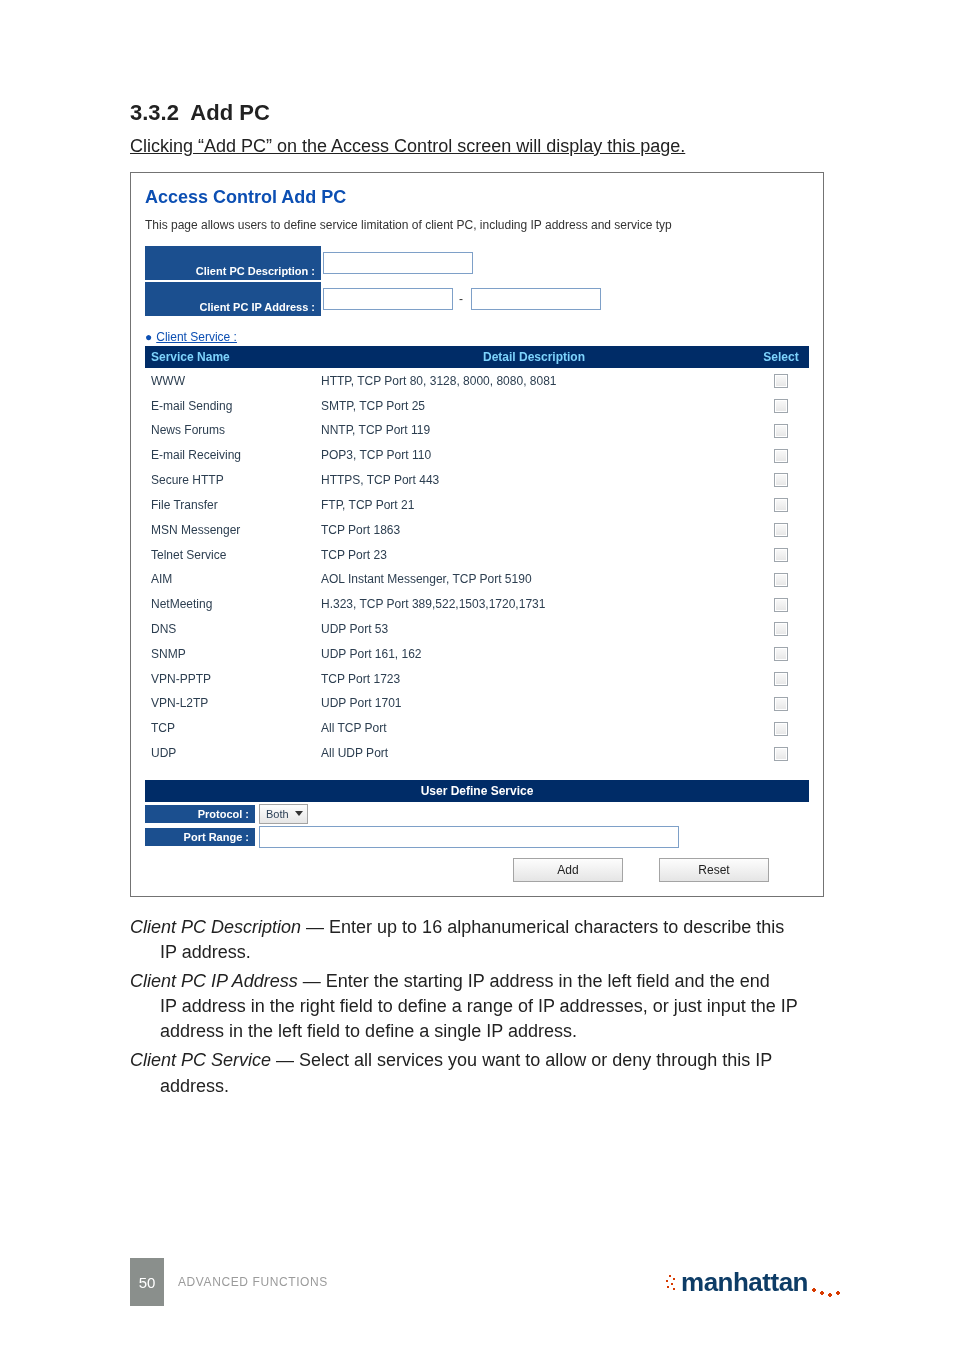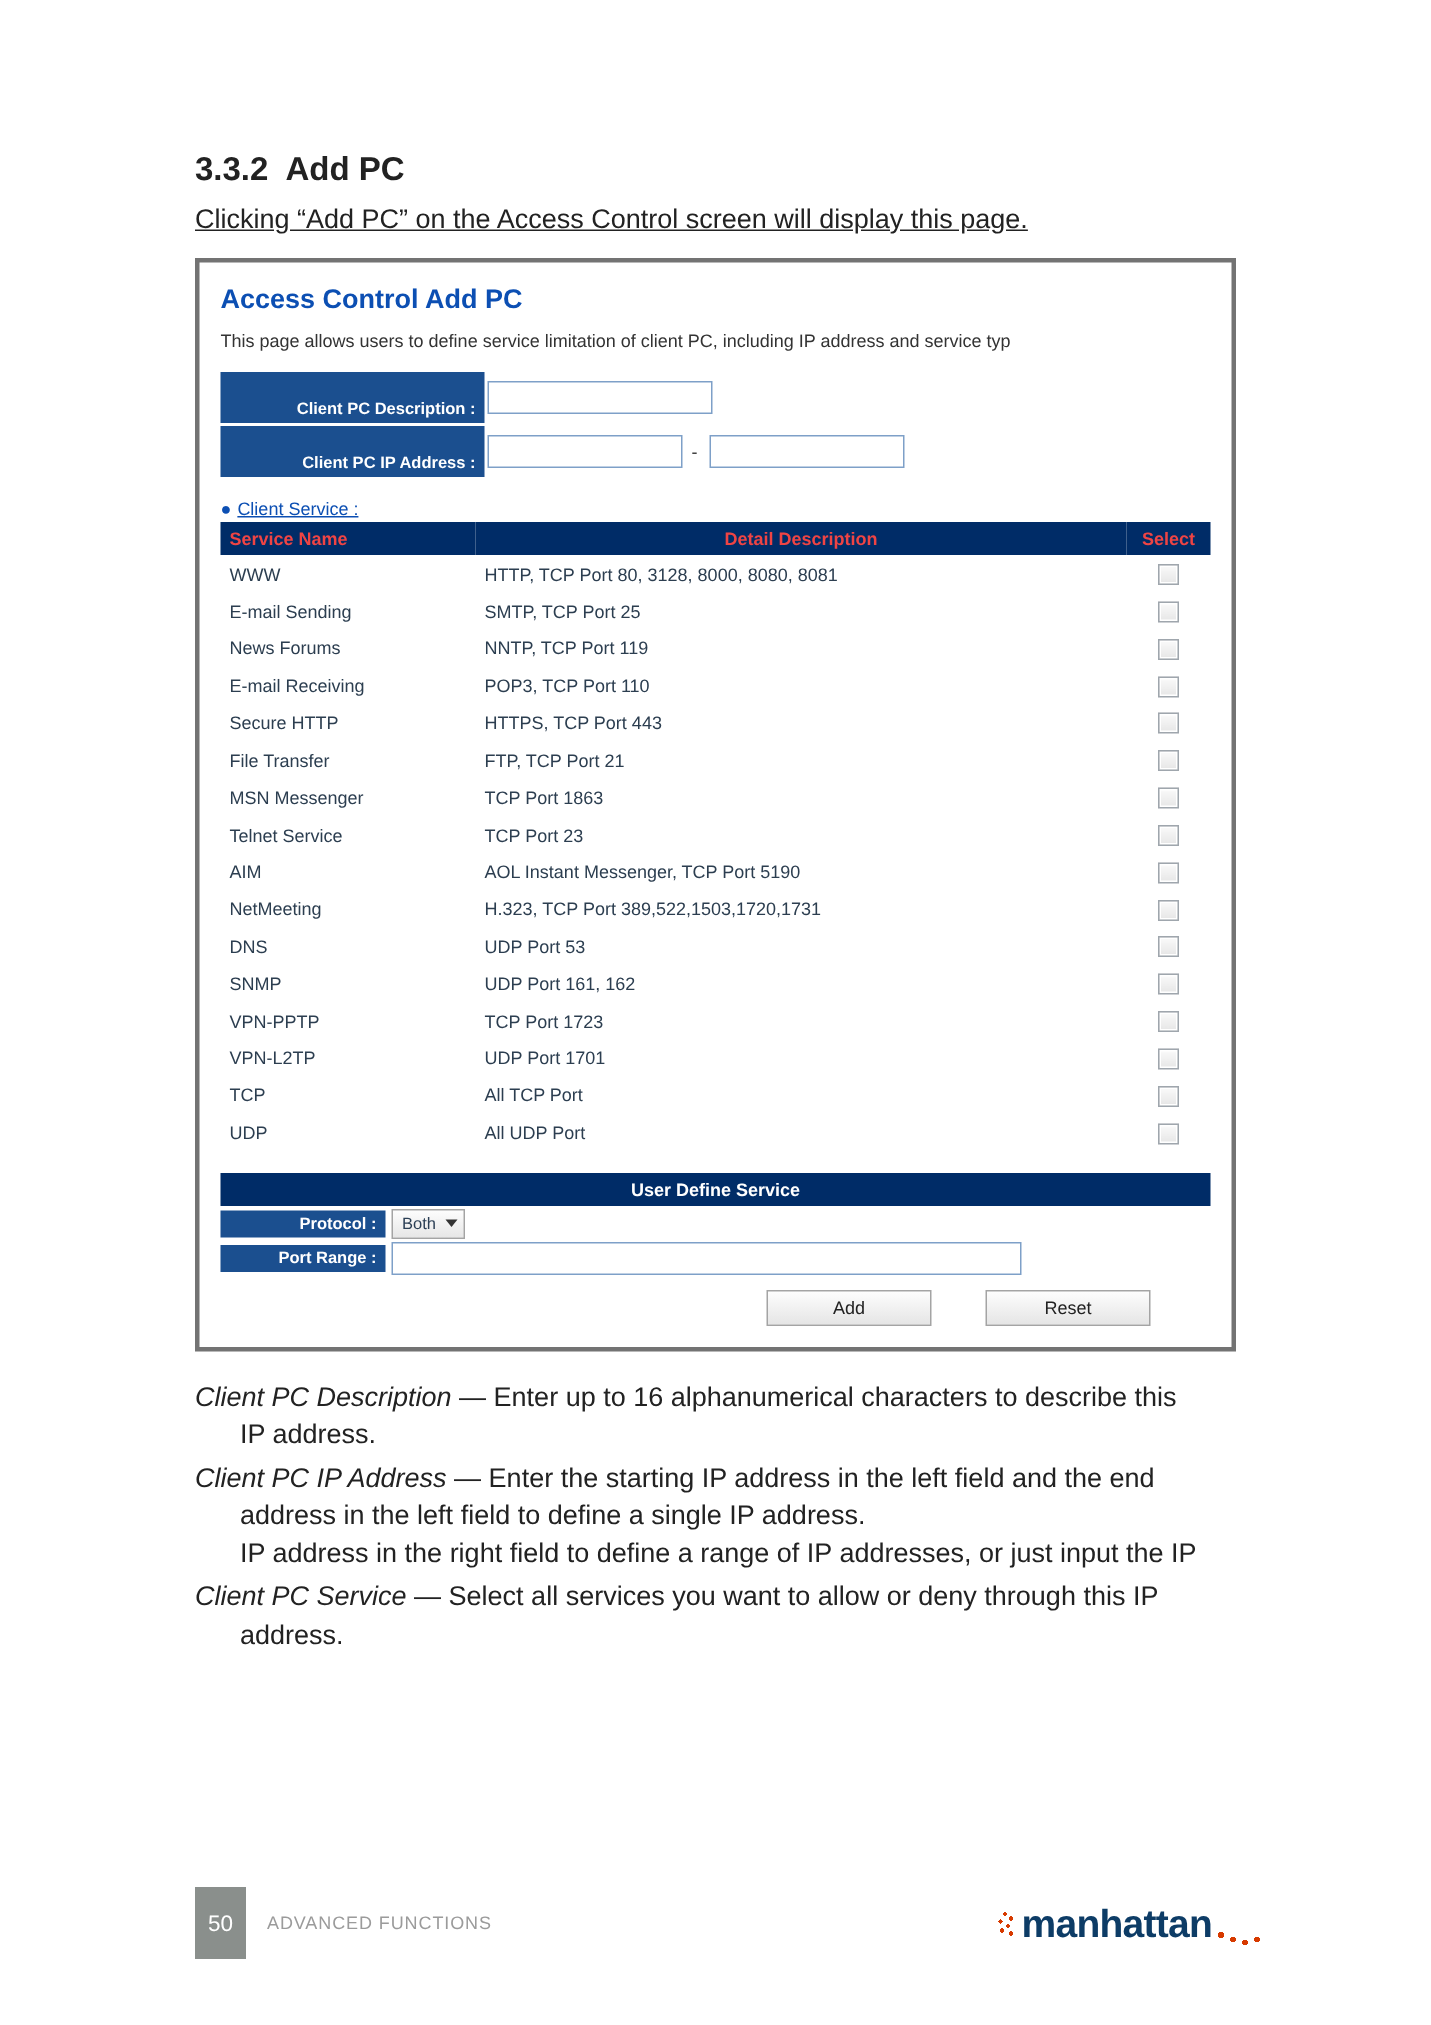--- a/index.html
+++ b/index.html
@@ -33,21 +33,21 @@
     margin: 0 0 8px 0;
   }
   .lead {
     font-size: 18px;
     line-height: 1.35;
     margin: 0 0 14px 0;
     text-decoration: underline;
   }
   
   .shot {
-    border: 3px solid #737373;
+    border: 1px solid #737373;
     padding: 10px 14px 14px 14px;
     font-family: Verdana, Arial, sans-serif;
     font-size: 12px;
     color: #2b3f55;
   }
   .shot-title {
     color: var(--heading-blue);
     font-weight: 700;
     font-size: 18px;
     font-family: Arial, sans-serif;
@@ -102,21 +102,21 @@
     margin-right: 4px;
   }
   
   table.services {
     width: 100%;
     border-collapse: collapse;
     font-size: 12px;
   }
   table.services th {
     background: var(--table-head);
-    color: #ef4444;
+    color: #7dd3fc;
     font-weight: 700;
     font-size: 12px;
     padding: 4px 6px;
     text-align: left;
   }
   table.services th.col-detail { text-align: center; }
   table.services th.col-select { text-align: center; width: 56px; }
   table.services th.col-name { width: 170px; }
   table.services td {
     padding: 5px 6px;
@@ -393,22 +393,22 @@
     </div>
   </div>
 
   <div class="para-block">
     <p>
       <span class="term">Client PC Description</span><span> — Enter up to 16 alphanumerical characters to describe this</span>
       <span class="indent">IP address.</span>
     </p>
     <p>
       <span class="term">Client PC IP Address</span><span> — Enter the starting IP address in the left field and the end</span>
+      <span class="indent">IP address in the right field to define a range of IP addresses, or just input the IP</span>
       <span class="indent">address in the left field to define a single IP address.</span>
-      <span class="indent">IP address in the right field to define a range of IP addresses, or just input the IP</span>
     </p>
     <p>
       <span class="term">Client PC Service</span><span> — Select all services you want to allow or deny through this IP</span>
       <span class="indent">address.</span>
     </p>
   </div>
 
   <div class="footer">
     <div class="footer-left">
       <span class="page-badge">50</span>

